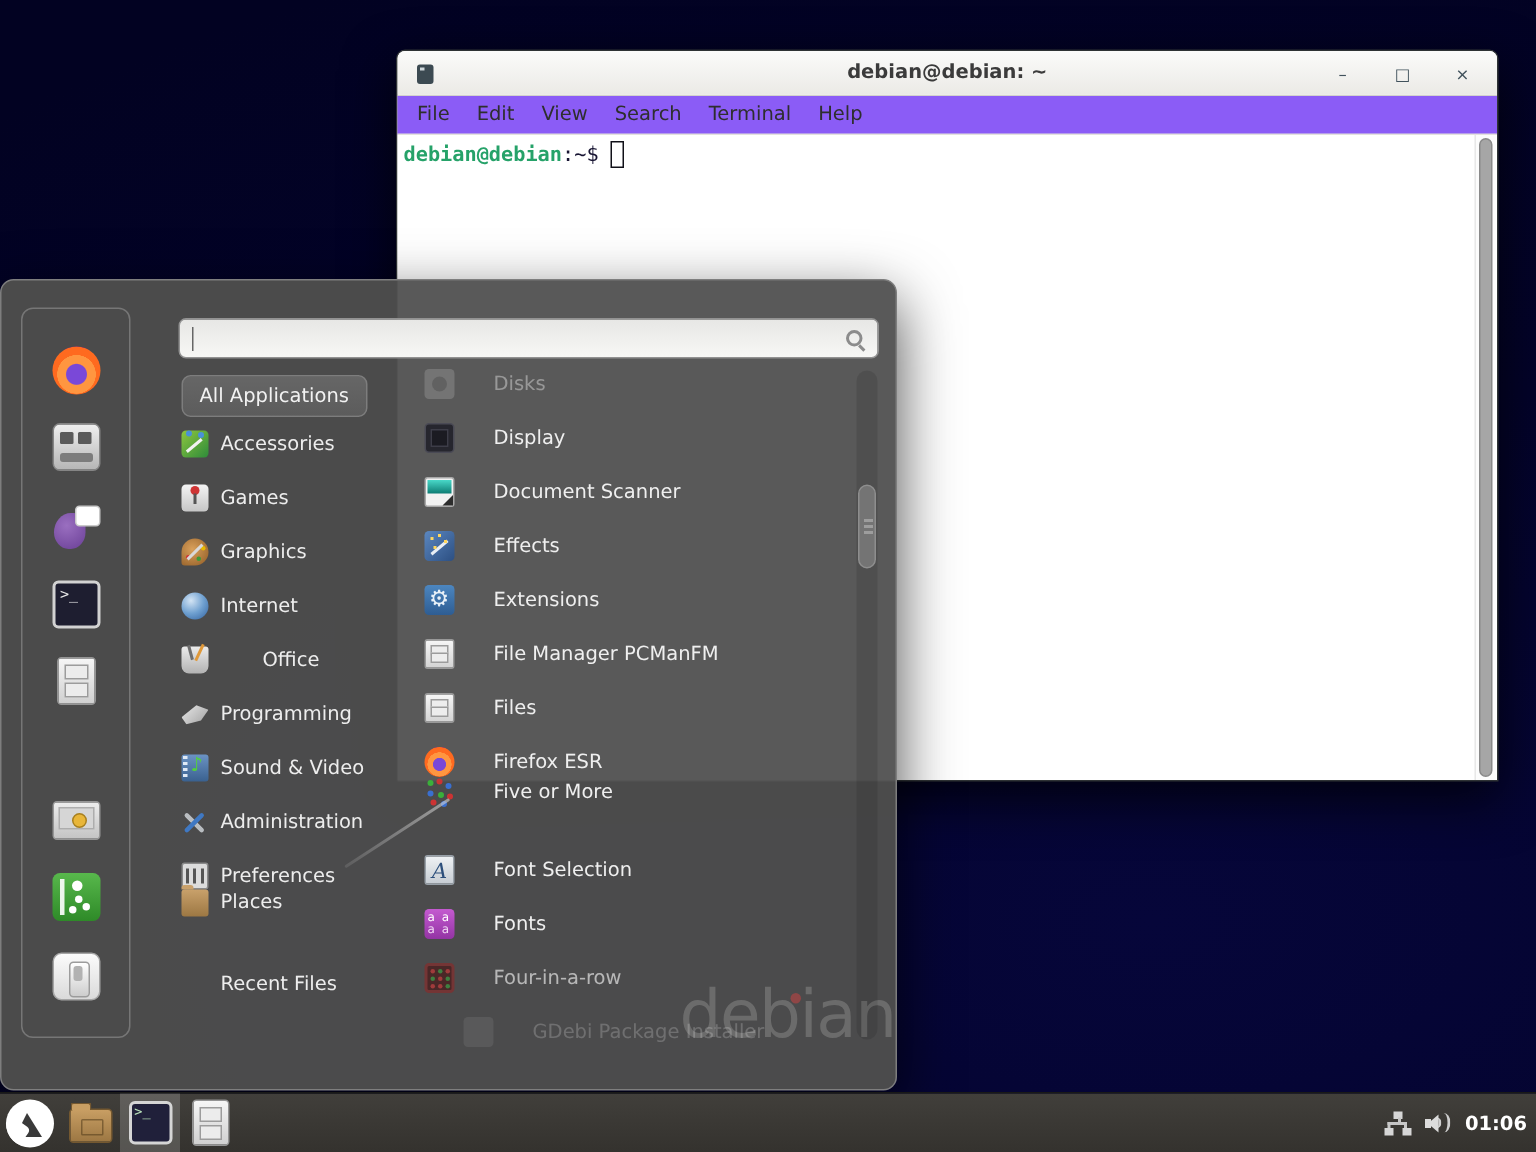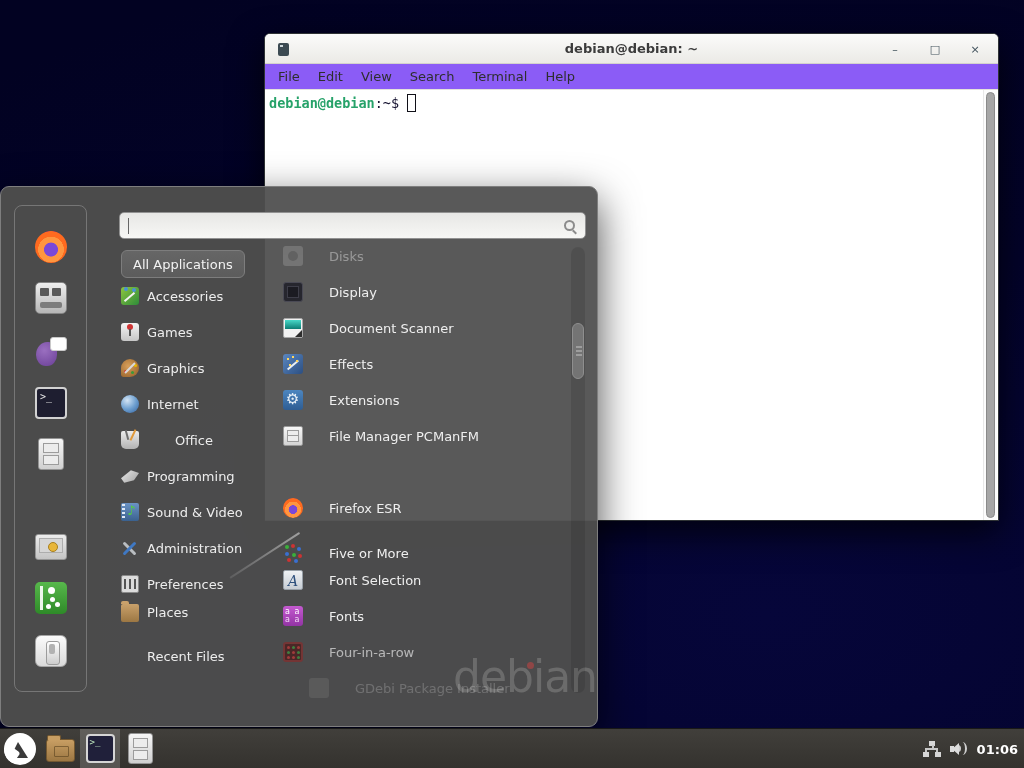--- a/index.html
+++ b/index.html
@@ -309,21 +309,21 @@
         <span class="lbl">Sound &amp; Video</span>
       </div>
     <div class="cat-row" style="top:347px;">
         <span class="ic i18 ci-admin"></span>
         <span class="lbl">Administration</span>
       </div>
     <div class="cat-row" style="top:383px;">
         <span class="ic i18 ci-preferences"></span>
         <span class="lbl">Preferences</span>
       </div>
-    <div class="cat-row" style="top:411px;">
+    <div class="cat-row" style="top:400px;">
         <span class="ic i18 ci-places"></span>
         <span class="lbl">Places</span>
       </div>
     <div class="cat-row" style="top:455px;padding-left:26px;">
         <span class="lbl">Recent Files</span>
       </div>
 
     <div class="app-row row-faded" style="top:55px;">
         <span class="ic i20 ai-disks"></span>
         <span class="lbl">Disks</span>
@@ -341,25 +341,29 @@
         <span class="lbl">Effects</span>
       </div>
     <div class="app-row" style="top:199px;">
         <span class="ic i20 ai-extensions"></span>
         <span class="lbl">Extensions</span>
       </div>
     <div class="app-row" style="top:235px;">
         <span class="ic i20 ai-cabinet"></span>
         <span class="lbl">File Manager PCManFM</span>
       </div>
+    <div class="app-row" style="top:271px;">
+        <span class="ic i20 ai-cabinet"></span>
+        <span class="lbl">Files</span>
+      </div>
     <div class="app-row" style="top:307px;">
         <span class="ic i20 ai-firefox"></span>
         <span class="lbl">Firefox ESR</span>
       </div>
-    <div class="app-row" style="top:352px;">
+    <div class="app-row" style="top:327px;">
         <span class="ic i20 ai-five"></span>
         <span class="lbl">Five or More</span>
       </div>
     <div class="app-row" style="top:379px;">
         <span class="ic i20 ai-fontsel"></span>
         <span class="lbl">Font Selection</span>
       </div>
     <div class="app-row" style="top:415px;">
         <span class="ic i20 ai-fonts"></span>
         <span class="lbl">Fonts</span>

